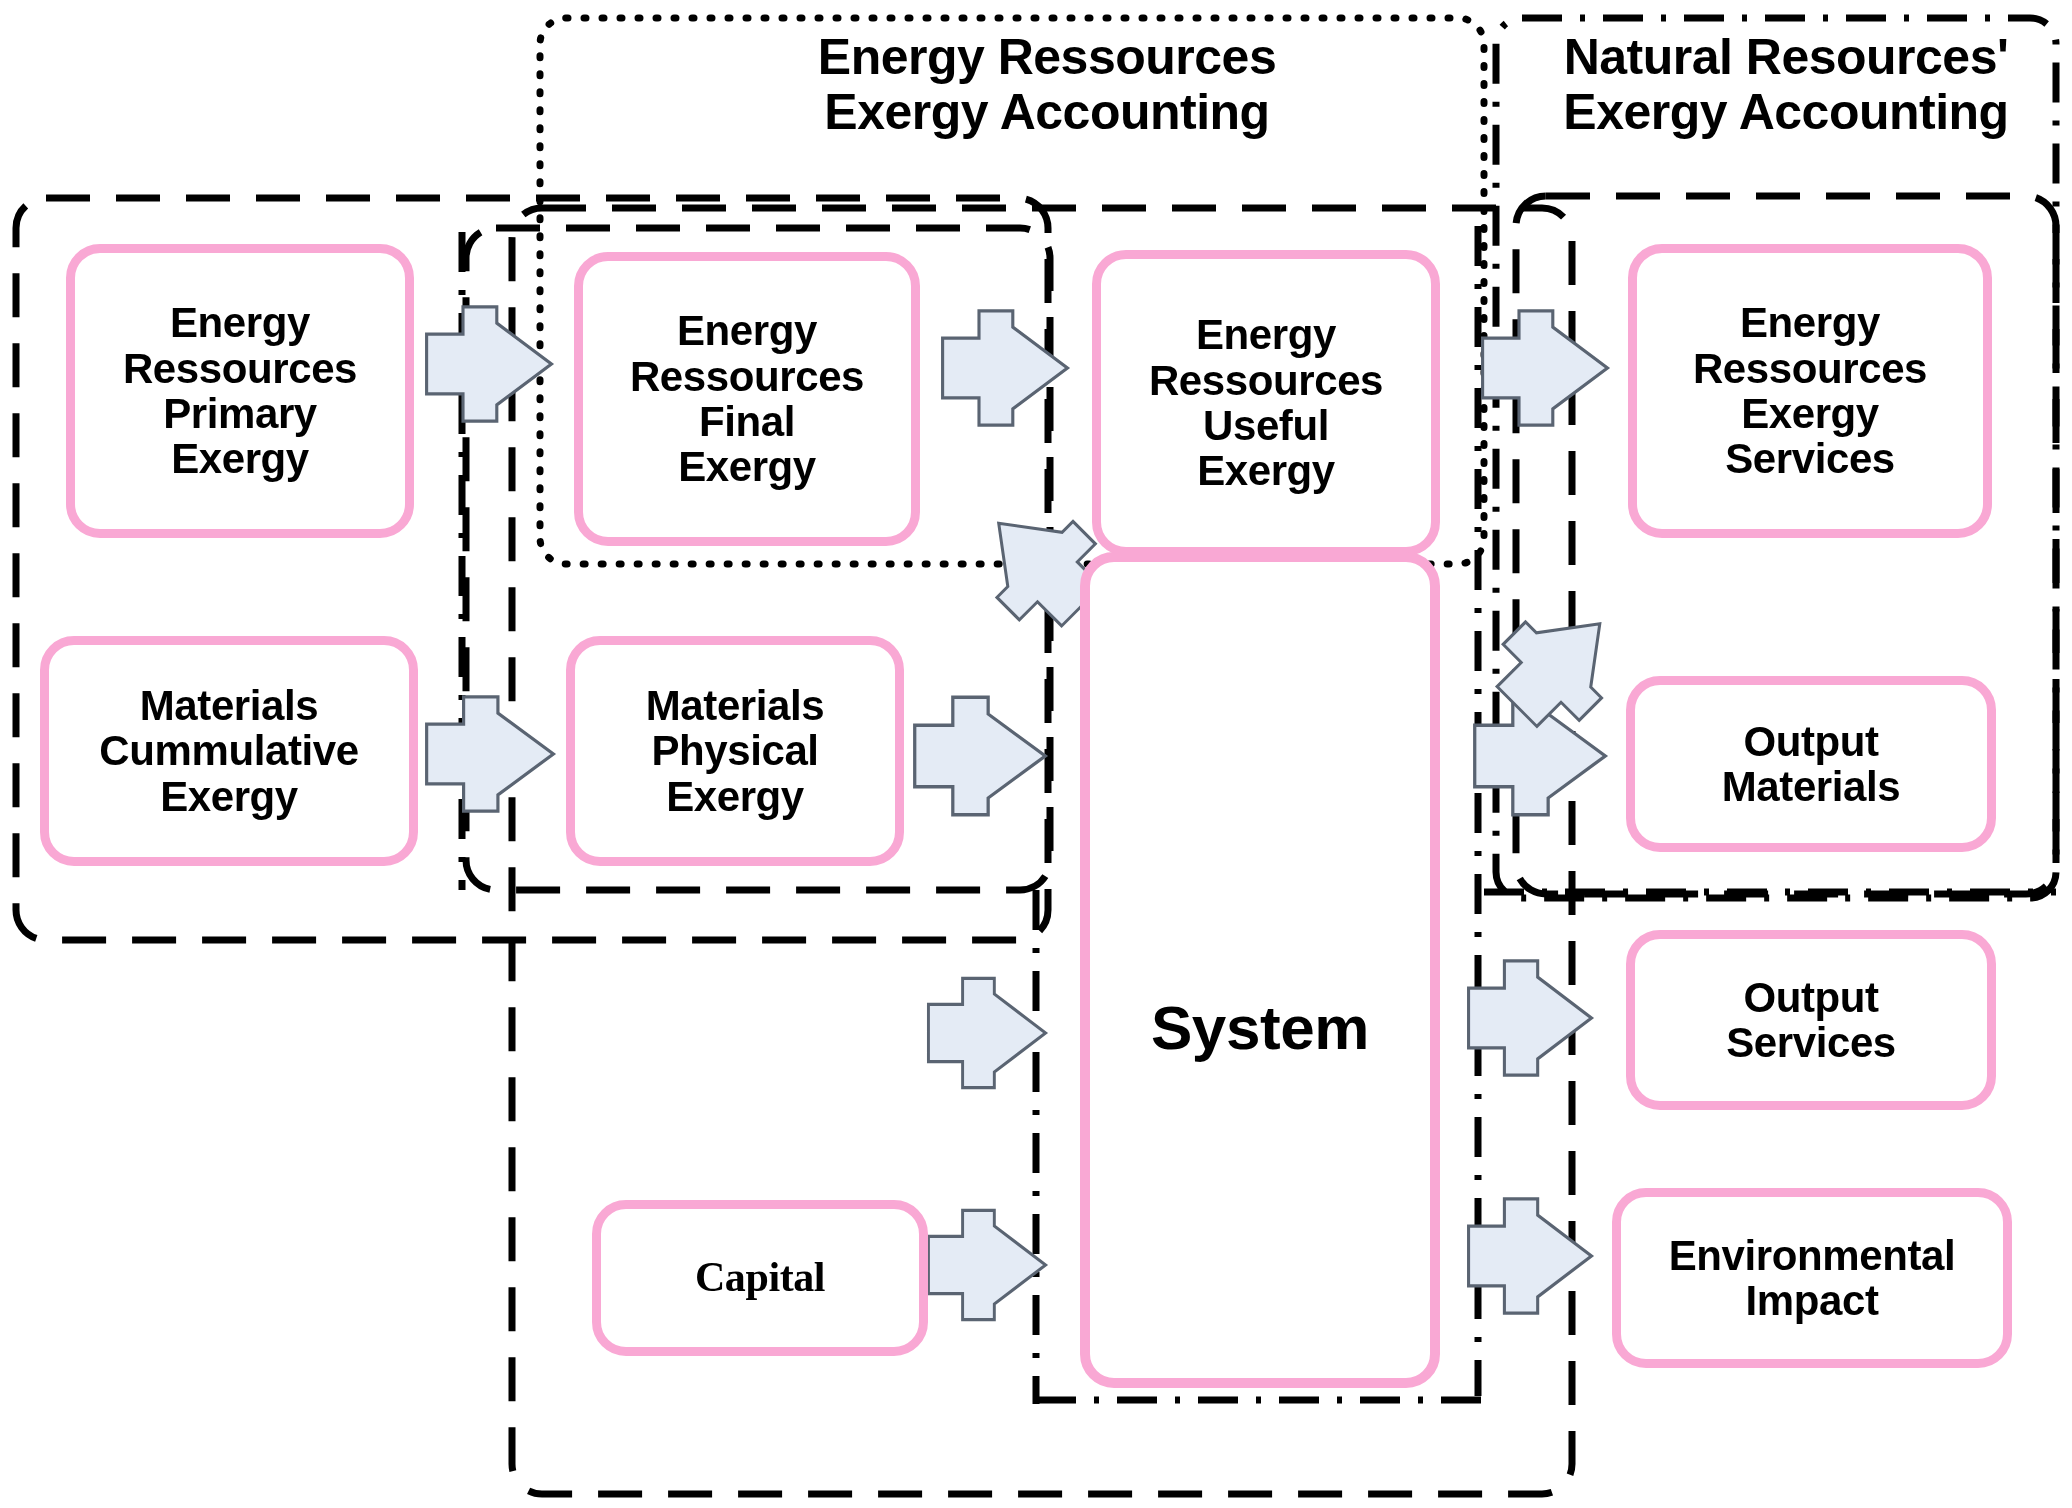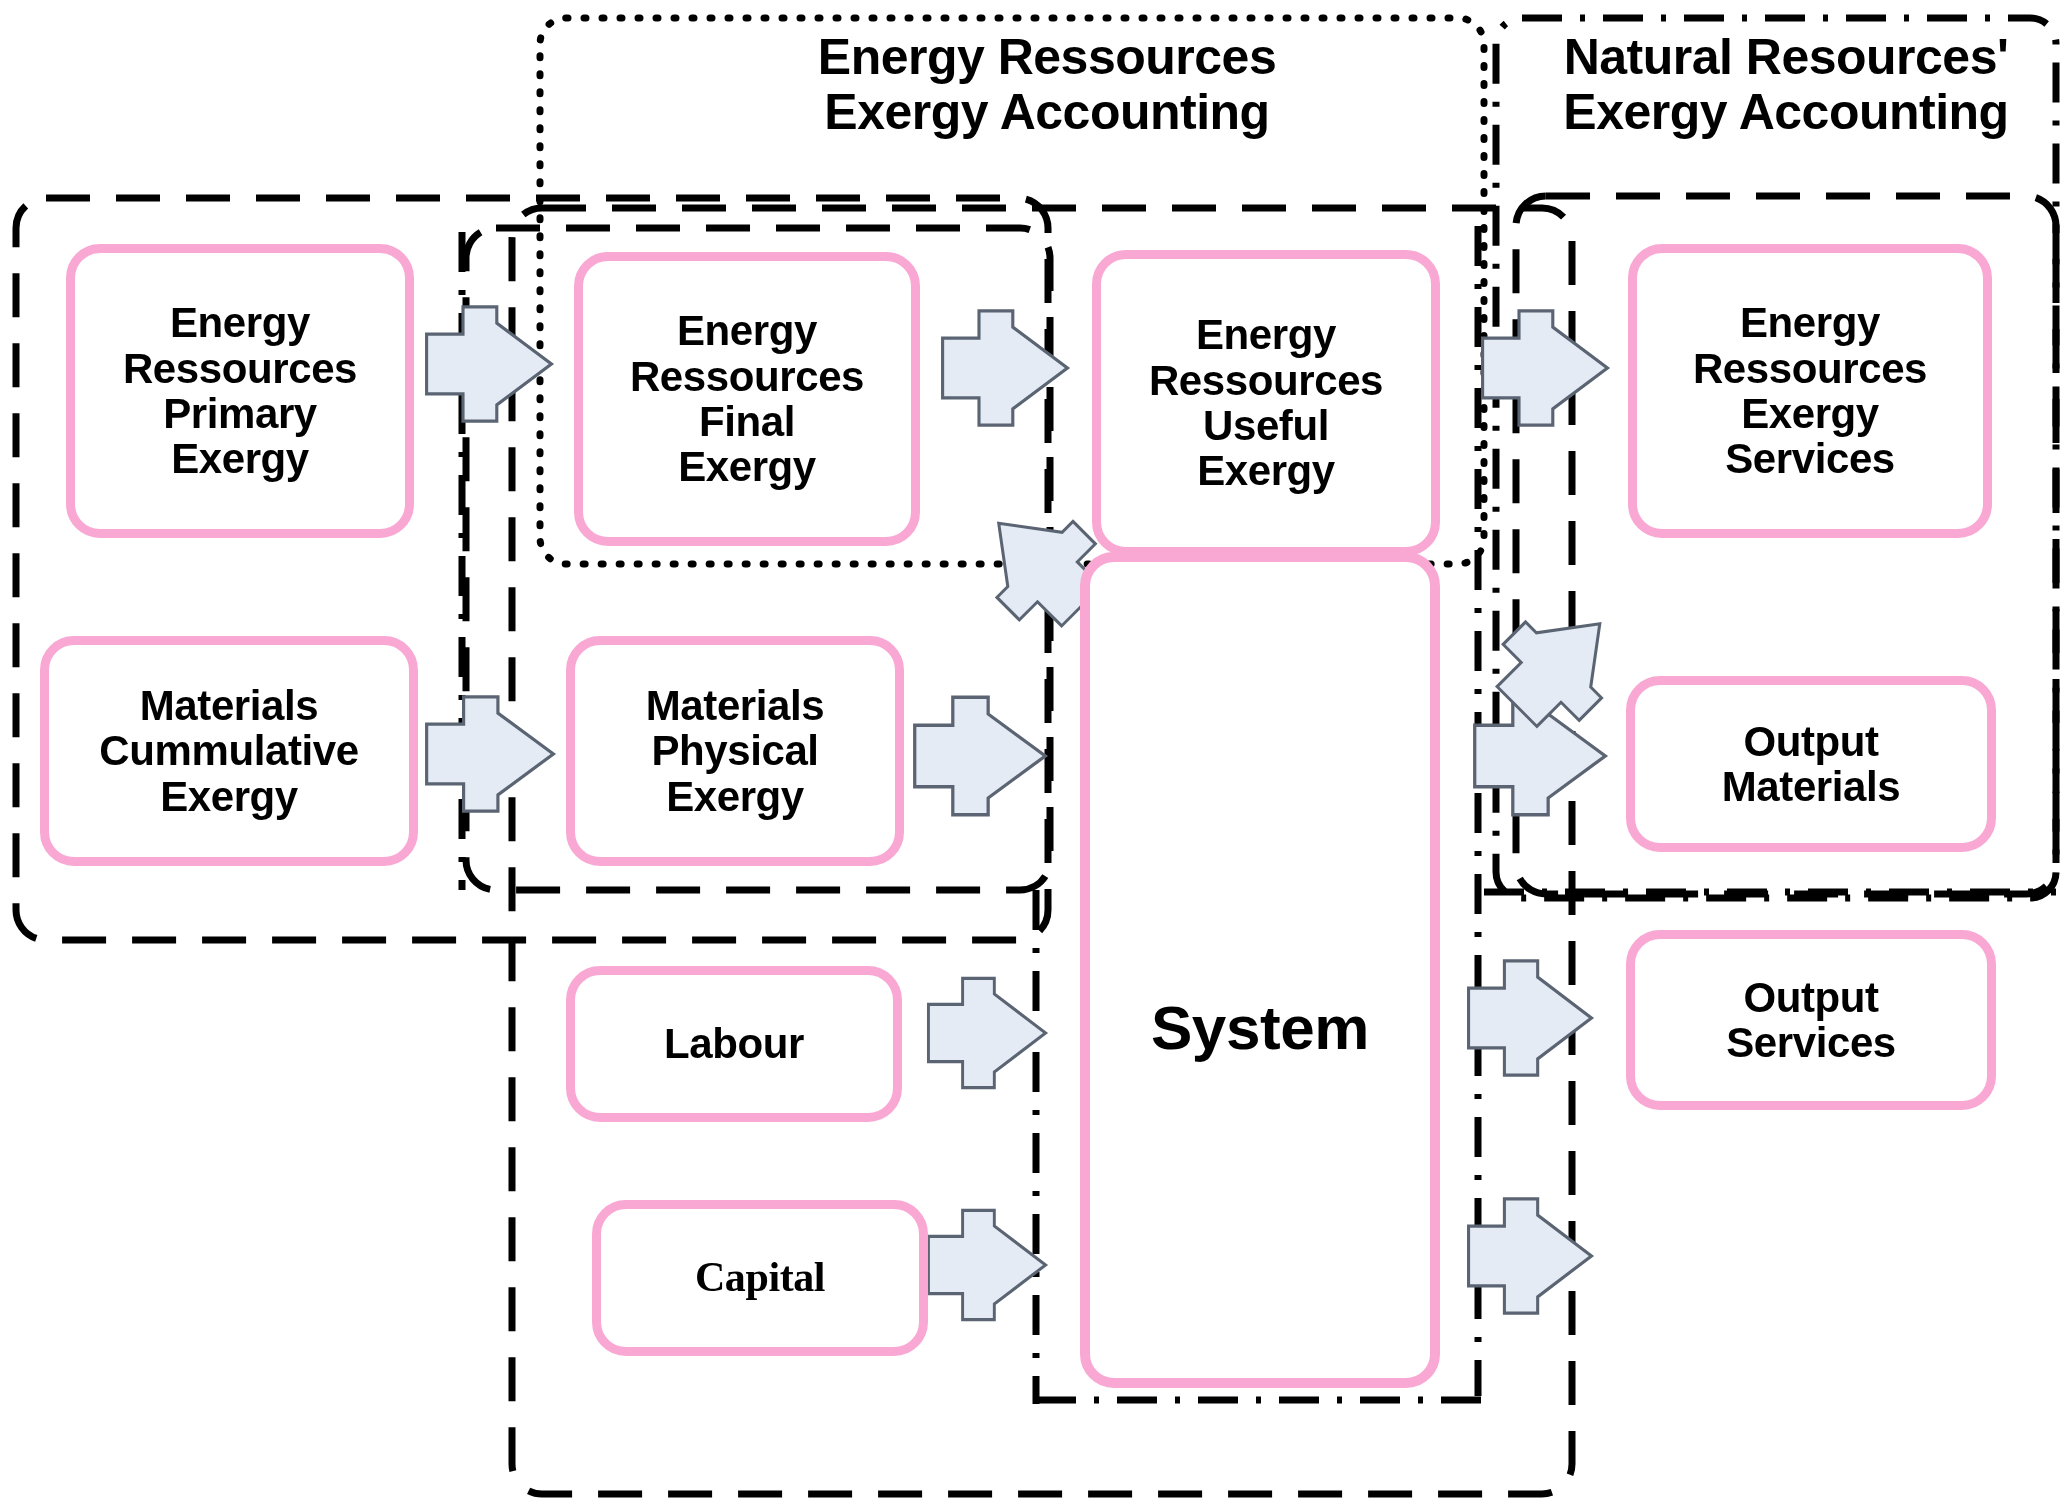--- a/index.html
+++ b/index.html
@@ -178,33 +178,34 @@
     <span class="node-txt">Materials
 Physical
 Exergy</span>
   </div>
 
   <div class="node" style="left:1626px; top:676px; width:370px; height:176px; font-size:42px;">
     <span class="node-txt">Output
 Materials</span>
   </div>
 
-  <div class="node" style="left:566px; top:966px; width:336px; height:156px; font-size:42px;">
-    <span class="node-txt">Labour</span>
-  </div>
 
   <div class="node" style="left:592px; top:1200px; width:336px; height:156px; font-size:42px;font-family:Liberation Serif, serif;">
     <span class="node-txt">Capital</span>
   </div>
 
   <div class="node" style="left:1626px; top:930px; width:370px; height:180px; font-size:42px;">
     <span class="node-txt">Output
 Services</span>
   </div>
 
+  <div class="node" style="left:1612px; top:1188px; width:400px; height:180px; font-size:42px;">
+    <span class="node-txt">Environmental
+Impact</span>
+  </div>
 
   <div class="node sys" style="left:1080px; top:552px; width:360px; height:836px; font-size:62px; border-radius:34px; align-items:center;">
     <span class="node-txt" style="transform:translateY(58px);">System</span>
   </div>
 
   <div class="grp-label" style="left:652px; top:30px; width:790px; font-size:50px;">Energy Ressources
 Exergy Accounting</div>
 
   <div class="grp-label" style="left:1516px; top:30px; width:540px; font-size:50px;">Natural Resources'
 Exergy Accounting</div>

